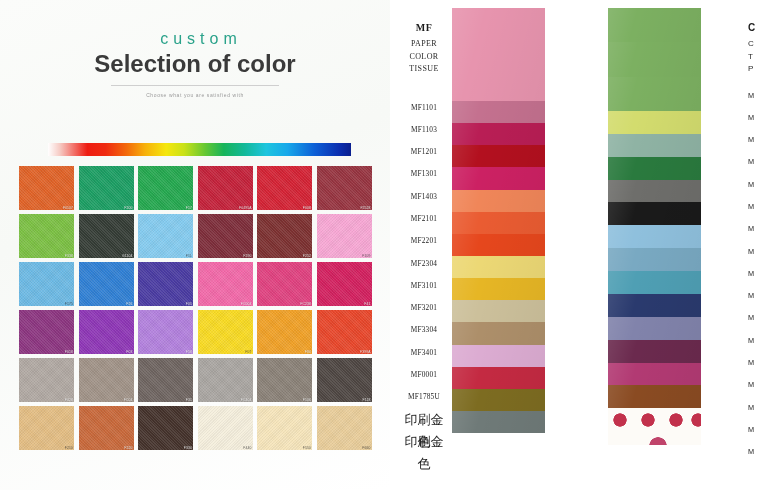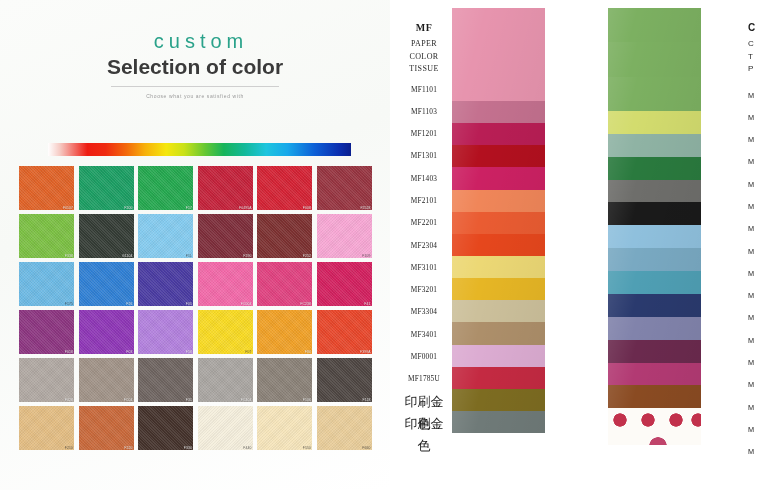--- a/index.html
+++ b/index.html
@@ -13,25 +13,25 @@
 
   
   #left-panel{
     position:absolute;left:0;top:0;width:390px;height:490px;
     background:linear-gradient(160deg,#fbfcfa 0%,#f7f9f6 40%,#ffffff 100%);
   }
   #left-header{
     position:absolute;left:0;top:30px;width:390px;text-align:center;
   }
   #eyebrow{
-    font-size:20px;letter-spacing:5px;color:#2aa28a;
+    font-size:16px;letter-spacing:5px;color:#2aa28a;
     font-weight:400;margin:0 0 2px 12px;
   }
   #headline{
-    font-size:21px;font-weight:700;color:#3a3a3a;letter-spacing:0px;
+    font-size:24px;font-weight:700;color:#3a3a3a;letter-spacing:0px;
     margin:0;
   }
   #rule{
     width:168px;height:1px;background:#cfcfcf;margin:7px auto 6px auto;
   }
   #subhead{
     font-size:11px;letter-spacing:1.4px;color:#4a4a4a;margin:0;
   }
   #microtext{
     font-size:5px;letter-spacing:.6px;color:#9a9a9a;margin:5px 0 0 0;
@@ -78,21 +78,21 @@
   #mf-labels{
     position:absolute;left:0;top:22px;width:48px;text-align:center;
   }
   #mf-title{
     font-size:10px;font-weight:700;color:#1d1d1d;letter-spacing:.5px;
     margin:0 0 5px 0;
   }
   .mf-head-line{
     font-size:8px;color:#2a2a2a;letter-spacing:.4px;line-height:12.5px;
   }
-  #mf-code-list{margin-top:3px;}
+  #mf-code-list{margin-top:21px;}
   .mf-code{
     font-size:7.3px;color:#1d1d1d;letter-spacing:.2px;
     height:22.3px;line-height:22.3px;
   }
   .mf-code.cjk{font-size:13px;letter-spacing:0px;}
 
   #mf-strip{
     position:absolute;left:52px;top:8px;width:93px;height:425px;
     display:flex;flex-direction:column;
     box-shadow:0 0 0 0 rgba(0,0,0,0);

